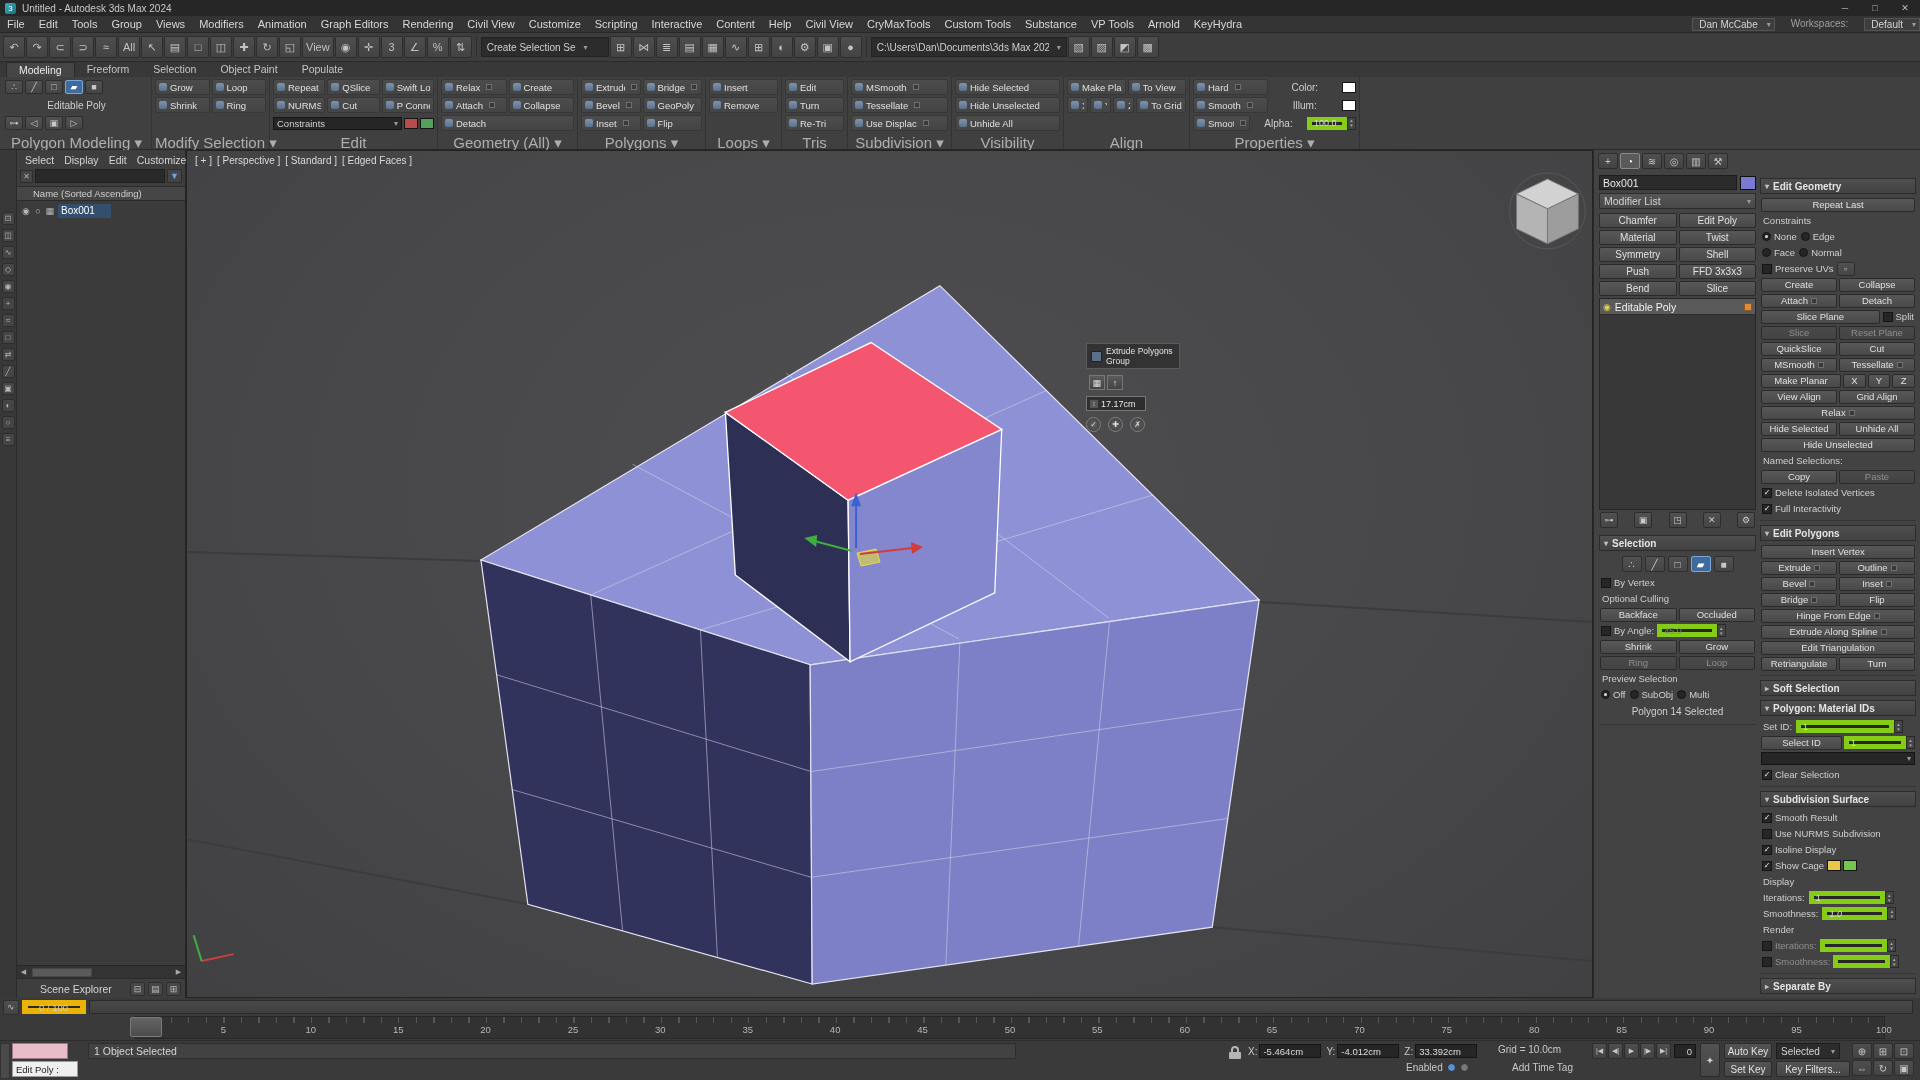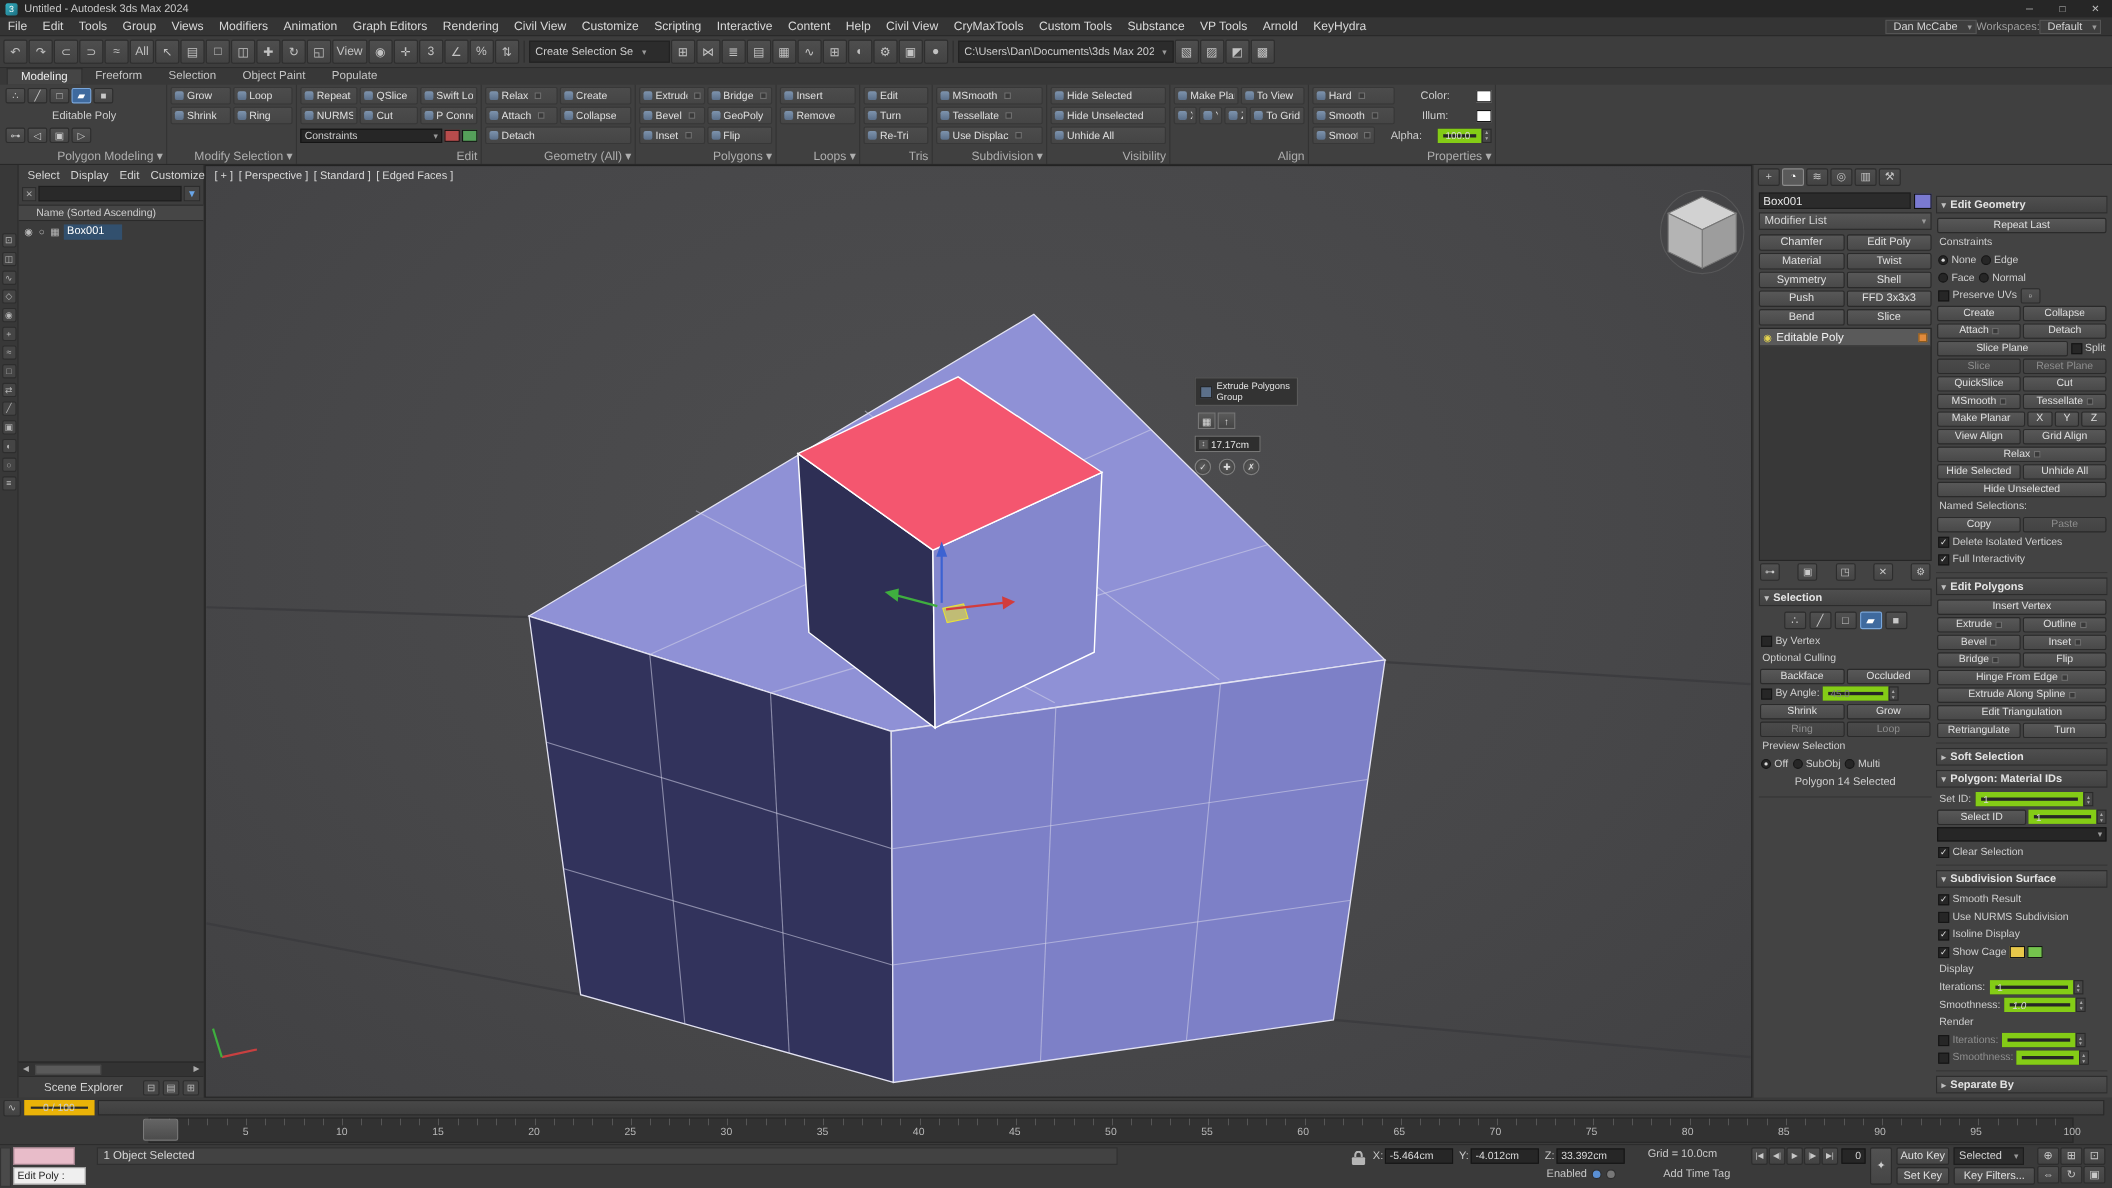--- a/index.html
+++ b/index.html
@@ -15,21 +15,21 @@
               justify-content:center; font-size:8px; color:#fff; }
   #title-text { white-space:nowrap; }
   #titlebar .spacer { flex:1; }
   .winbtn { width:30px; height:16px; display:flex; align-items:center; justify-content:center;
             font-size:9px; color:#bdbdbd; }
 
   
   #menubar { position:absolute; left:0; top:16px; width:1920px; height:17px; background:#343434;
              border-bottom:1px solid #272727; display:flex; align-items:center; }
   .menu-item { padding:0 7px; height:17px; line-height:17px; color:#d8d8d8; white-space:nowrap; }
-  #menubar-right { margin-left:auto; display:flex; align-items:center; gap:0; padding-right:10px; }
+  #menubar-right { margin-left:auto; display:flex; gap:16px; }
   .mb-drop { border:1px solid #555; background:#3e3e3e; padding:0 16px 0 6px; height:13px;
              line-height:11px; font-size:10px; position:relative; white-space:nowrap; }
   .mb-drop::after { content:"▾"; position:absolute; right:3px; top:0; font-size:8px; color:#9a9a9a; }
   .mb-label { color:#9f9f9f; font-size:10px; }
 
   
   #toolbar { position:absolute; left:0; top:33px; width:1920px; height:29px; background:#3d3d3d;
              border-bottom:1px solid #2b2b2b; display:flex; align-items:center; padding:0 3px; gap:1px; }
   .tgroup { display:flex; gap:1px; align-items:center; }
   .tico { min-width:22px; height:22px; background:linear-gradient(#4e4e4e,#434343);
@@ -43,21 +43,21 @@
   
   #ribtabs { position:absolute; left:0; top:62px; width:1920px; height:15px; background:#383838;
              display:flex; align-items:flex-end; padding-left:6px; }
   .ribtab { padding:0 12px; height:15px; line-height:15px; font-size:10.5px; color:#c4c4c4; }
   .ribtab.active { background:#454545; color:#ececec; border:1px solid #2b2b2b; border-bottom:none; }
   #ribbon { position:absolute; left:0; top:77px; width:1920px; height:73px; background:#404040;
             border-bottom:1px solid #282828; display:flex; align-items:stretch; padding-left:2px; }
   .ribgroup { display:flex; flex-direction:column; border-right:1px solid #333; padding:2px 3px 0; flex:none; }
   .ribbody { flex:1; display:flex; flex-direction:column; gap:2px; justify-content:flex-start; }
   .ribbody .crow { height:16px; margin:0; }
-  .ribcap { height:13px; line-height:13px; text-align:right; font-size:11px; color:#aeaeae; white-space:nowrap; }
+  .ribcap { height:13px; line-height:13px; text-align:center; font-size:15px; color:#aeaeae; white-space:nowrap; }
   #ribbon .cbtn { height:16px; font-size:9.5px; background:linear-gradient(#4c4c4c,#454545);
                   border:1px solid #373737; justify-content:flex-start; padding:0 3px; gap:3px; }
   #ribbon .cbtn::before { content:""; width:8px; height:8px; border-radius:2px; flex:none;
                           background:linear-gradient(#7d93ad,#5c708a); }
   #ribbon .lab { flex:1; justify-content:center; font-size:10px; }
 
   
   .crow { display:flex; gap:2px; align-items:center; height:15px; margin:1px 0; }
   .cbtn { position:relative; flex:1; display:flex; align-items:center; justify-content:center;
           height:14px; background:linear-gradient(#585858,#494949); border:1px solid #2a2a2a;

